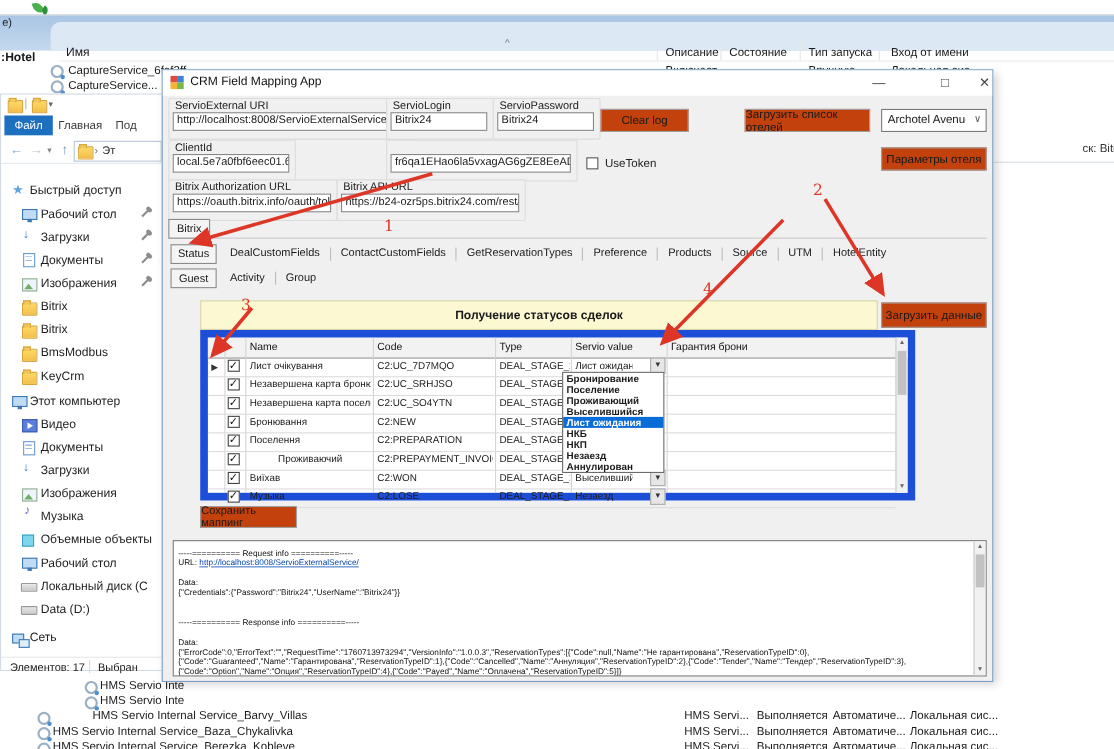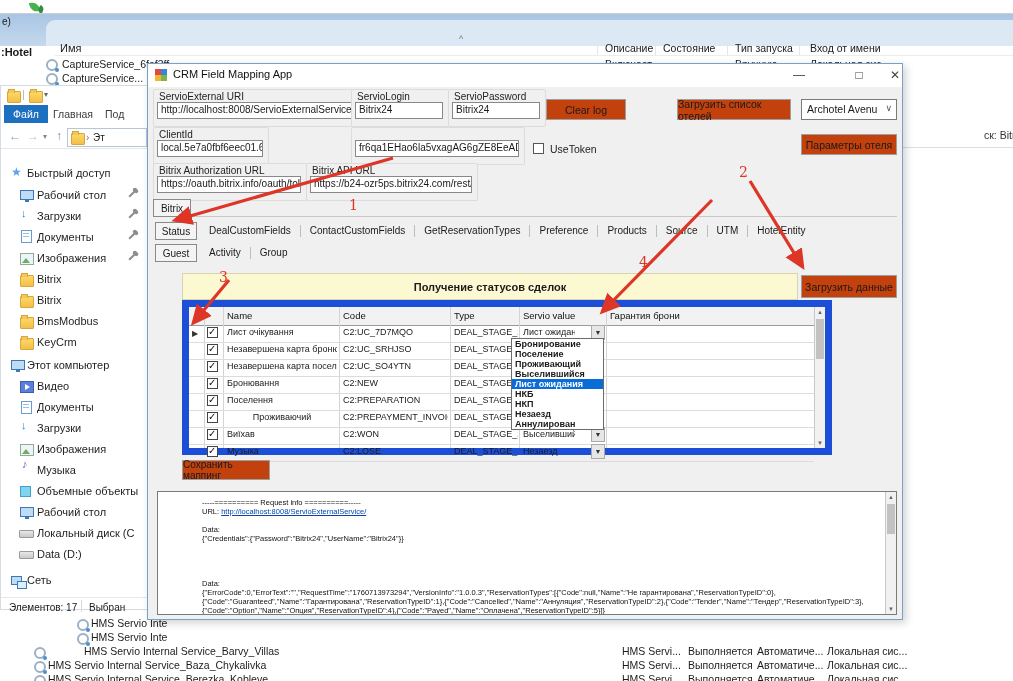--- a/index.html
+++ b/index.html
@@ -80,21 +80,21 @@
   .gchk::after{content:"\2713";position:absolute;left:0px;top:-2px;font-size:10px;color:#111;}
   .cmbbtn{position:absolute;width:14px;height:15px;top:0px;background:#e6e6e6;border:1px solid #aaa;box-sizing:border-box;
           text-align:center;font-size:7px;line-height:14px;color:#333;}
   .vsb{position:absolute;top:0;bottom:0;right:0;width:11px;background:#f1f1f1;border-left:1px solid #c8c8c8;box-sizing:border-box;}
   .sbarr{position:absolute;left:0;width:100%;text-align:center;font-size:6px;color:#666;}
   .sbthumb{position:absolute;left:1px;width:8px;background:#c2c2c2;}
   .popup{position:absolute;background:#fff;border:1px solid #6b6b6b;box-sizing:border-box;z-index:5;}
   .pitem{height:10px;font-size:9px;line-height:10px;padding-left:3px;white-space:nowrap;overflow:hidden;font-weight:bold;}
   .psel{background:#0a6cd6;color:#fff;}
   .logpanel{position:absolute;background:#fff;border:1px solid #7a7a7a;box-sizing:border-box;overflow:hidden;}
-  .logline{position:absolute;left:4px;right:14px;font-size:7.5px;white-space:pre;overflow:hidden;color:#111;margin-left:40px;}
+  .logline{position:absolute;left:4px;right:14px;font-size:7.5px;white-space:pre;overflow:hidden;color:#111;}
   .loglink{color:#0645ad;text-decoration:underline;}
   #arrows{position:absolute;left:0;top:0;width:1013px;height:681px;z-index:9;pointer-events:none;}
 </style>
 </head>
 <body>
 
 <div id="bgwin">
   <span class="leaf" style="left:30px;top:2px;"></span>
   <span class="leaf2" style="left:38px;top:6px;"></span>
   <div class="hairline" style="left:0;top:13px;width:1013px;height:1px;"></div>
@@ -389,20 +389,21 @@
     <div class="pitem">Аннулирован</div>
   </div>
 
   <div class="btn" style="left:34px;top:396px;width:88px;height:20px;font-size:10px;">Сохранить маппинг</div>
 
   <div class="logpanel" style="left:9px;top:427px;width:740px;height:124px;">
     <div class="logline" style="top:6px;">-----========== Request info ==========-----</div>
     <div class="logline" style="top:15px;"><span>URL: </span><span class="loglink">http://localhost:8008/ServioExternalService/</span></div>
     <div class="logline" style="top:33px;">Data:</div>
     <div class="logline" style="top:42px;">{"Credentials":{"Password":"Bitrix24","UserName":"Bitrix24"}}</div>
+    <div class="logline" style="top:69px;">-----========== Response info ==========-----</div>
     <div class="logline" style="top:87px;">Data:</div>
     <div class="logline" style="top:96px;">{"ErrorCode":0,"ErrorText":"","RequestTime":"1760713973294","VersionInfo":"1.0.0.3","ReservationTypes":[{"Code":null,"Name":"Не гарантирована","ReservationTypeID":0},</div>
     <div class="logline" style="top:105px;">{"Code":"Guaranteed","Name":"Гарантирована","ReservationTypeID":1},{"Code":"Cancelled","Name":"Аннуляция","ReservationTypeID":2},{"Code":"Tender","Name":"Тендер","ReservationTypeID":3},</div>
     <div class="logline" style="top:114px;">{"Code":"Option","Name":"Опция","ReservationTypeID":4},{"Code":"Payed","Name":"Оплачена","ReservationTypeID":5}]}</div>
     <div class="vsb">
       <span class="sbarr" style="top:2px;">▲</span>
       <span class="sbthumb" style="top:12px;height:30px;"></span>
       <span class="sbarr" style="bottom:2px;">▼</span>
     </div>
   </div>

